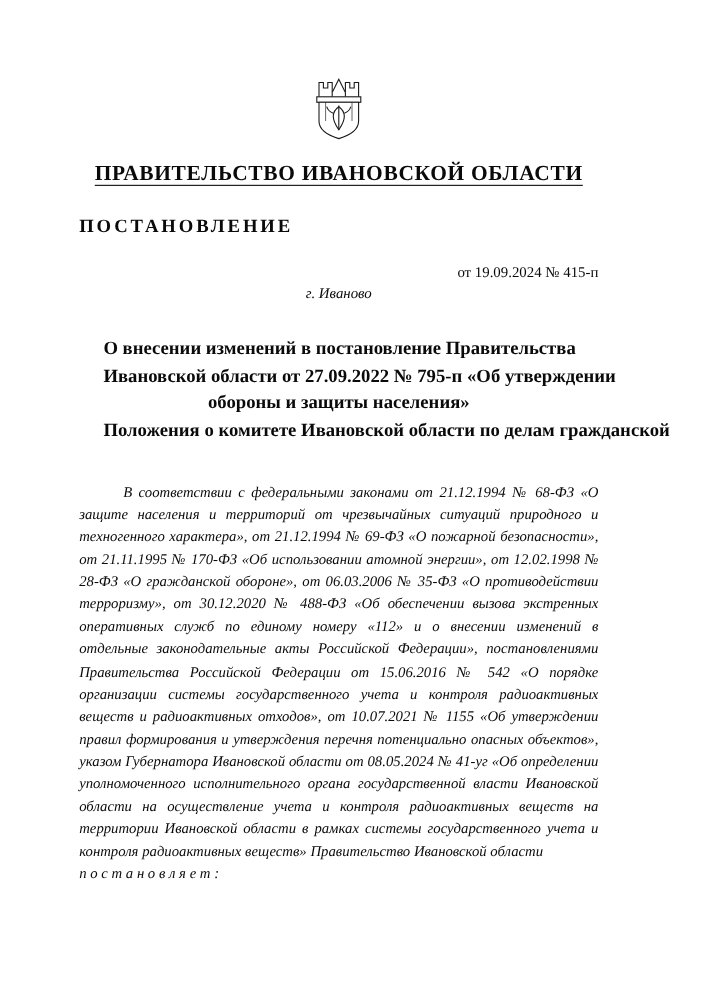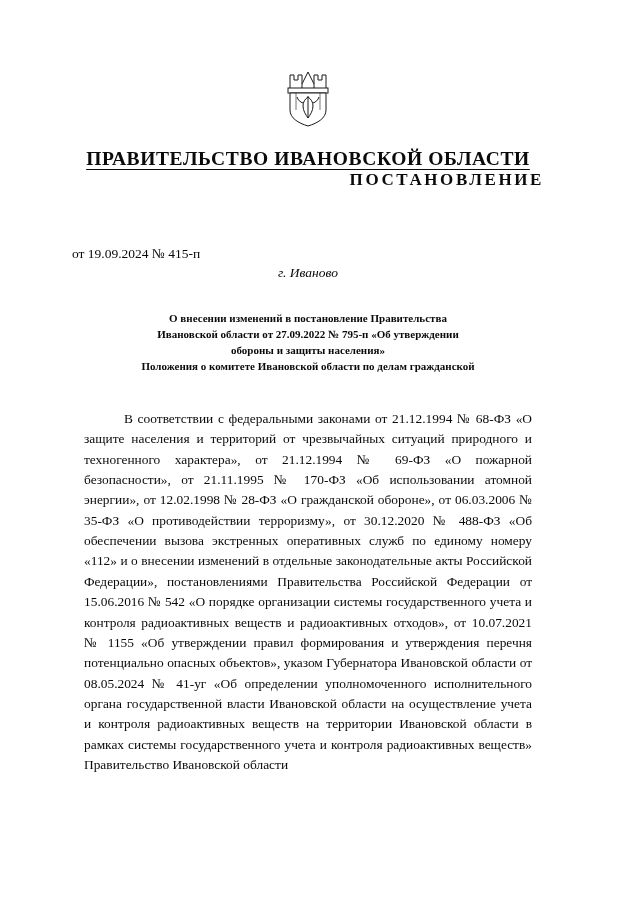--- a/index.html
+++ b/index.html
@@ -32,58 +32,60 @@
     text-align: center;
     font-size: 19.5px;
     font-weight: bold;
     letter-spacing: 0.6px;
     margin-top: 20px;
     text-decoration: underline;
     text-underline-offset: 4px;
     text-decoration-thickness: 1px;
   }
   .doc-type {
-    text-align: right;
+    text-align: left;
     font-size: 17px;
     font-weight: bold;
     letter-spacing: 2.6px;
+    margin-top: 26px;
   }
   .date-line {
-    text-align: left;
+    text-align: right;
     font-size: 13.5px;
-    margin-top: 56px;
+    margin-top: 24px;
   }
   .city-line {
     text-align: center;
     font-size: 13.5px;
     margin-top: 3px;
     font-style: italic;
   }
   .subject {
     margin-top: 30px;
     text-align: center;
-    font-size: 11px;
+    font-size: 17px;
     font-weight: bold;
     line-height: 1.45;
     padding: 0 22px;
   }
   .subject div {
     white-space: nowrap;
   }
   .body-block {
     margin-top: 34px;
     font-size: 13.4px;
     line-height: 1.52;
     text-align: justify;
     text-justify: inter-word;
   }
   .body-block p {
-    margin: 12px;
+    margin: 0;
     text-indent: 40px;
     text-align: justify;
+    font-style: italic;
   }
   .body-block p.no-indent {
     text-indent: 0;
   }
 </style>
 </head>
 <body>
 
 <div class="page">
 
@@ -112,15 +114,16 @@
 
   <div class="subject">
     <div>О внесении изменений в постановление Правительства</div>
     <div>Ивановской области от 27.09.2022 № 795-п «Об утверждении</div>
     <div>обороны и защиты населения»</div>
     <div>Положения о комитете Ивановской области по делам гражданской</div>
   </div>
 
   <div class="body-block">
     <p>В соответствии с федеральными законами от 21.12.1994 № 68-ФЗ «О защите населения и территорий от чрезвычайных ситуаций природного и техногенного характера», от 21.12.1994 № 69-ФЗ «О пожарной безопасности», от 21.11.1995 № 170-ФЗ «Об использовании атомной энергии», от 12.02.1998 № 28-ФЗ «О гражданской обороне», от 06.03.2006 № 35-ФЗ «О противодействии терроризму», от 30.12.2020 № 488-ФЗ «Об обеспечении вызова экстренных оперативных служб по единому номеру «112» и о внесении изменений в отдельные законодательные акты Российской Федерации», постановлениями Правительства Российской Федерации от 15.06.2016 № 542 «О порядке организации системы государственного учета и контроля радиоактивных веществ и радиоактивных отходов», от 10.07.2021 № 1155 «Об утверждении правил формирования и утверждения перечня потенциально опасных объектов», указом Губернатора Ивановской области от 08.05.2024 № 41-уг «Об определении уполномоченного исполнительного органа государственной власти Ивановской области на осуществление учета и контроля радиоактивных веществ на территории Ивановской области в рамках системы государственного учета и контроля радиоактивных веществ» Правительство Ивановской области</p>
+    <p class="no-indent">п о с т а н о в л я е т :</p>
   </div>
 
 </div>
 
 </body></html>

